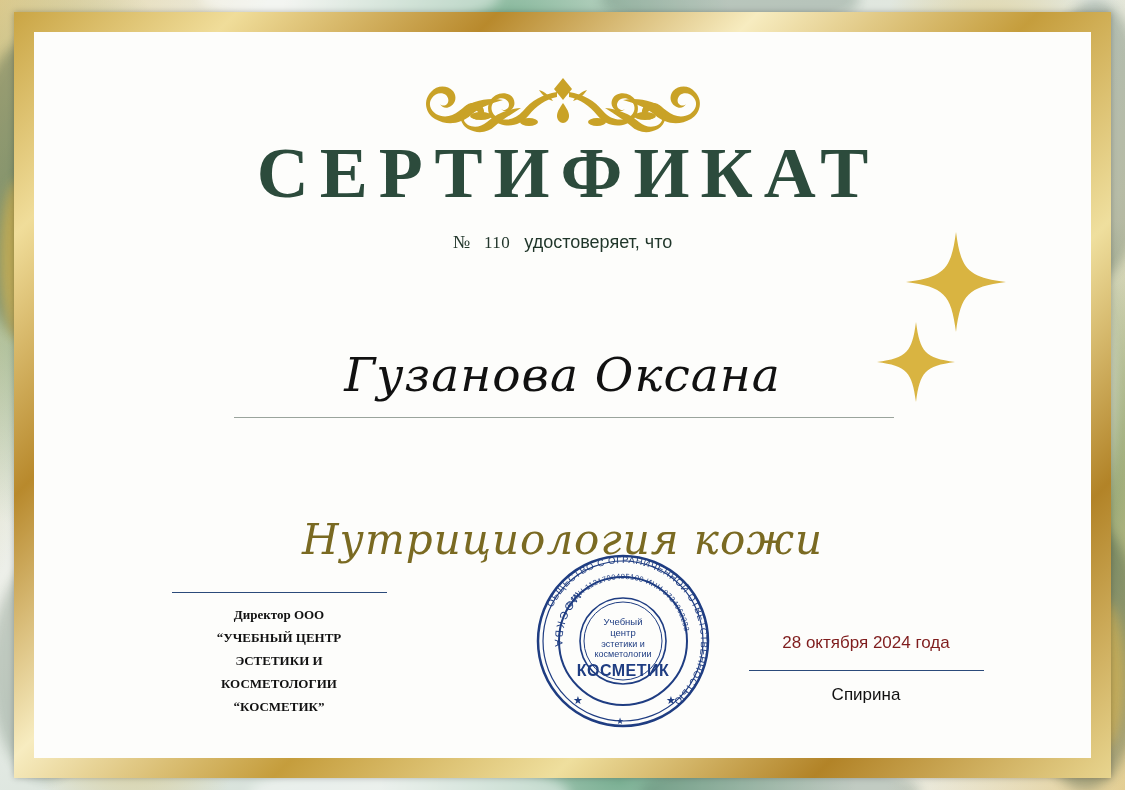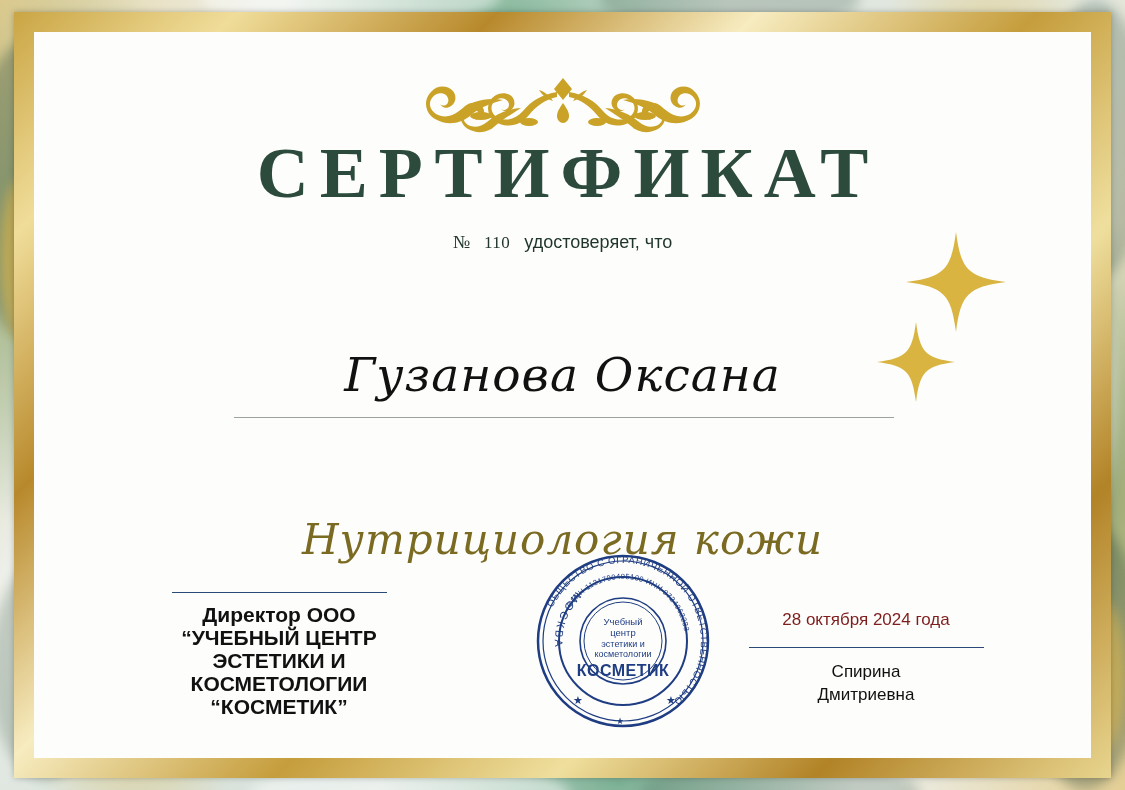--- a/index.html
+++ b/index.html
@@ -171,22 +171,22 @@
     width: 250px;
     text-align: center;
   }
   .footer-left .rule {
     width: 215px;
     height: 1px;
     background: #2b4a7a;
     margin: 0 auto 10px auto;
   }
   .footer-left .lines {
-    font-family: Liberation Sans, sans-serif;
-    font-size: 21px;
+    font-family: Liberation Serif, serif;
+    font-size: 13px;
     line-height: 23px;
     color: #111;
     font-weight: bold;
   }
   .footer-left .lines div:first-child { font-weight: bold; }
 
   .footer-right {
     position: absolute;
     right: 95px;
     bottom: 52px;
@@ -301,21 +301,20 @@
         <div>КОСМЕТОЛОГИИ</div>
         <div>“КОСМЕТИК”</div>
       </div>
     </div>
 
     <div class="footer-right">
       <div class="date">28 октября 2024 года</div>
       <div class="rule"></div>
       <div class="sig">
         <div>Спирина</div>
-        <div>Дмитриевна</div>
       </div>
     </div>
 
     <div class="stamp">
       <svg width="190" height="190" viewBox="0 0 190 190">
         <defs>
           <path id="outerArc" d="M 95,95 m -78,0 a 78,78 0 1,1 156,0 a 78,78 0 1,1 -156,0"></path>
           <path id="outerArcBottom" d="M 95,95 m 68,0 a 68,68 0 1,0 -136,0 a 68,68 0 1,0 136,0"></path>
           <path id="midArc" d="M 95,95 m -62,0 a 62,62 0 1,1 124,0 a 62,62 0 1,1 -124,0"></path>
         </defs>

